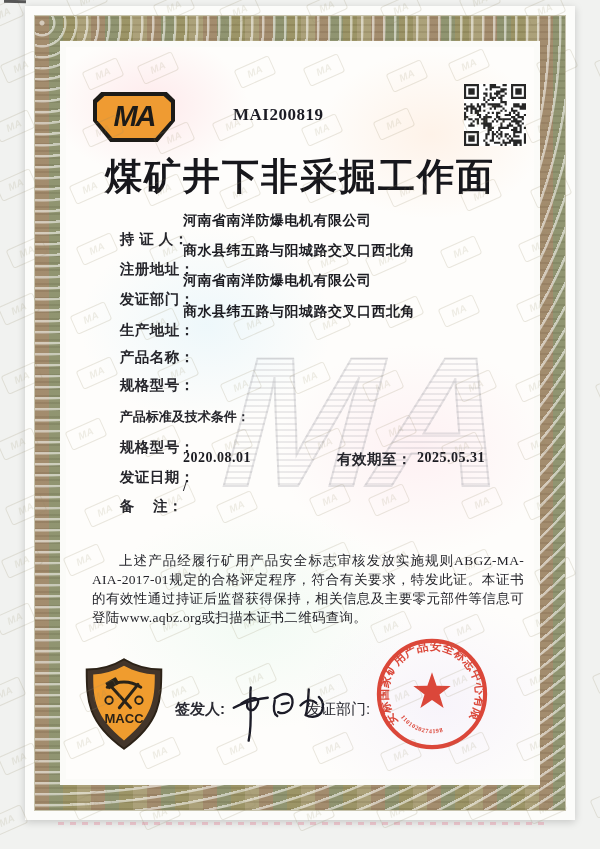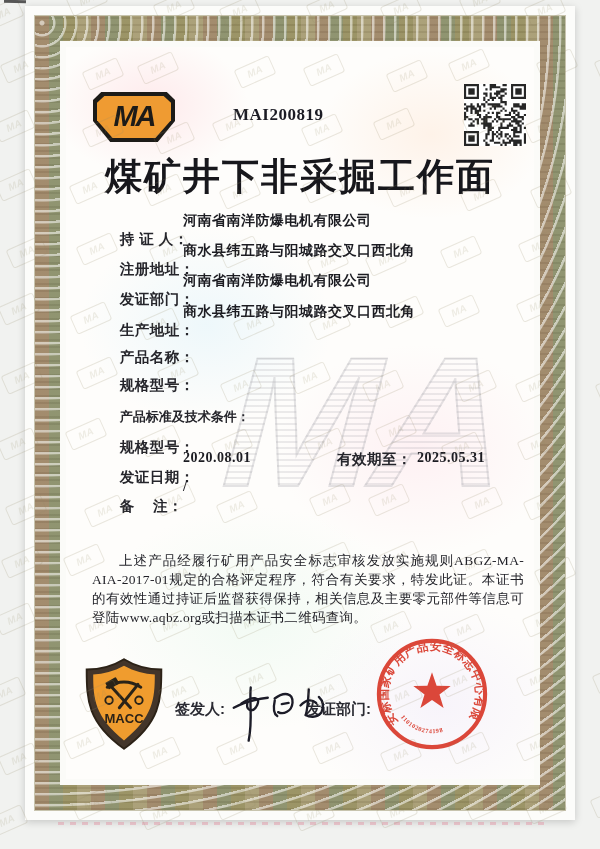--- a/index.html
+++ b/index.html
@@ -81,21 +81,21 @@
 
   
   .statement{position:absolute;left:92px;top:551px;width:432px;z-index:10;
     font-family:"Liberation Serif",serif;font-weight:500;font-size:13.5px;line-height:19px;color:#1f1f26;
     text-indent:2em;text-align:justify;letter-spacing:.3px;}
 
   
   .macc{position:absolute;left:82px;top:657px;width:84px;height:94px;z-index:10;}
   .signer-label{position:absolute;left:175px;top:700px;z-index:10;font-weight:700;font-size:15px;color:#2a2a32;}
   .signature{position:absolute;left:228px;top:676px;width:108px;height:70px;z-index:11;transform:rotate(-2deg);}
-  .dept-label{position:absolute;left:306px;top:700px;z-index:10;font-weight:700;font-size:15px;color:#2a2a32;}
+  .dept-label{position:absolute;left:306px;top:700px;z-index:10;font-weight:400;font-size:15px;color:#2a2a32;}
   .seal{position:absolute;left:373px;top:635px;width:118px;height:118px;z-index:12;opacity:.92;}
   .seal text{font-family:"Liberation Serif",serif;font-weight:700;}
 </style>
 </head>
 <body>
 
 <div class="cert">
 
   <div class="paper"></div>
   <div class="band"></div>

